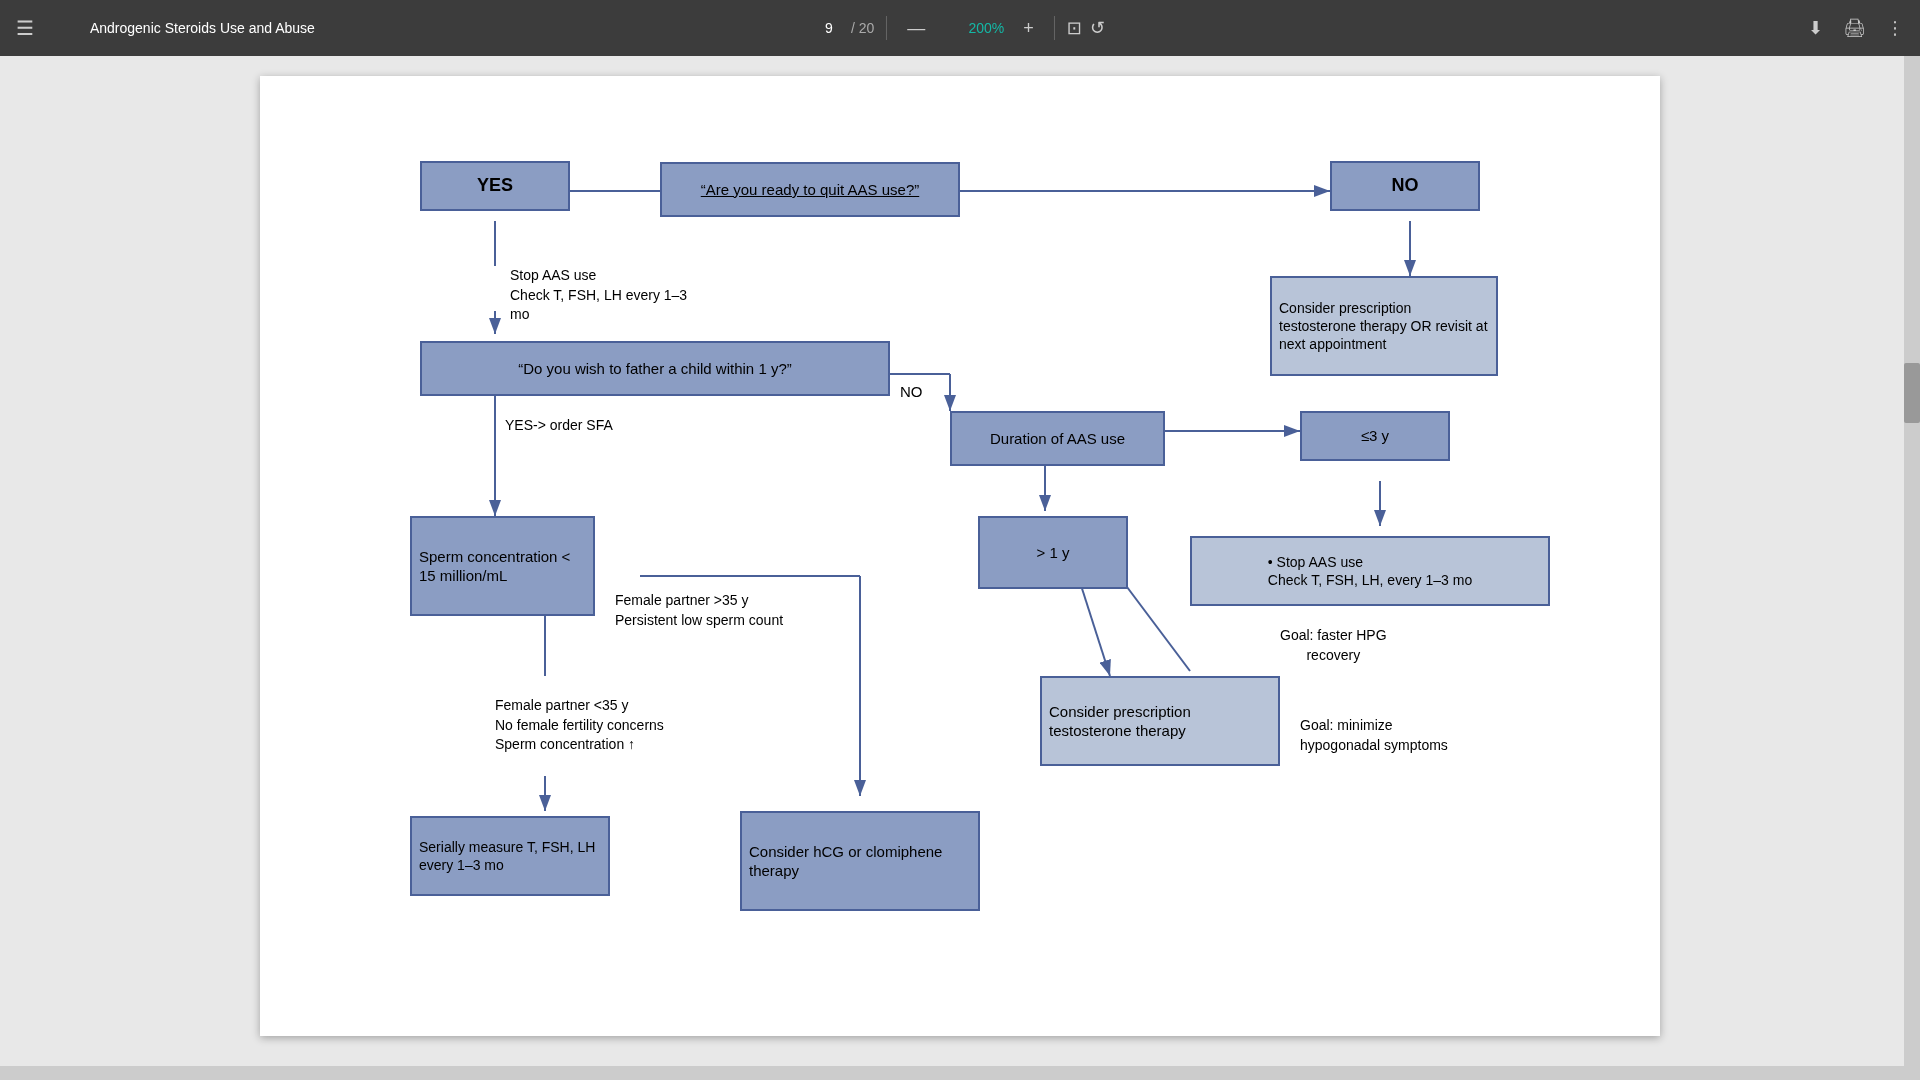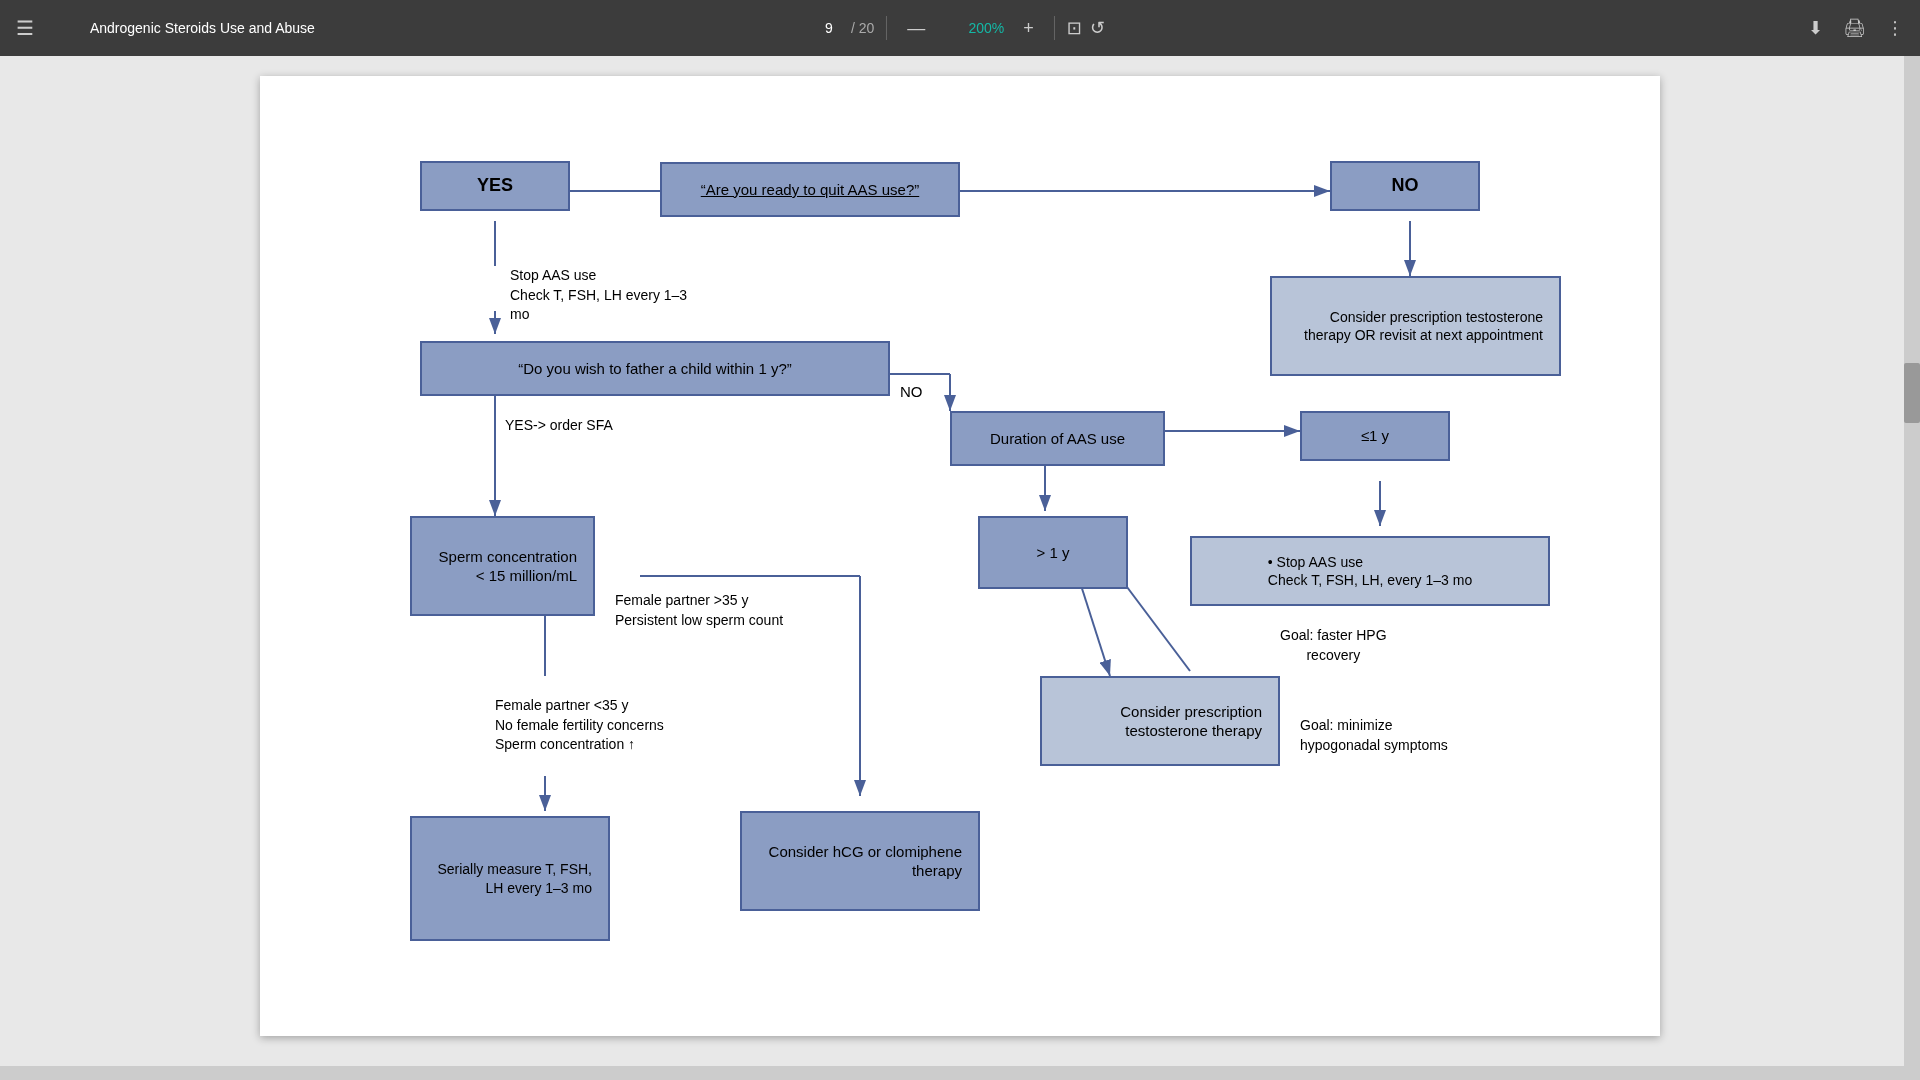--- a/index.html
+++ b/index.html
@@ -62,22 +62,22 @@
     
     .fc-box {
       position: absolute;
       background: #8b9dc3;
       border: 2px solid #4a6098;
       color: #000;
       font-size: 15px;
       display: flex;
       align-items: center;
       justify-content: center;
-      text-align: right;
-      padding: 8px 16px;
+      text-align: left;
+      padding: 8px 7px;
       line-height: 1.3;
     }
 
     .fc-box.light {
       background: #b8c4d8;
       border: 2px solid #4a6098;
     }
 
     
     .fc-text {
@@ -195,21 +195,21 @@
       </div>
 
       <div class="fc-box" style="left:340px; top:46px; width:300px; height:55px; font-size:15px;text-decoration:underline;">
         <span>“Are you ready to quit AAS use?”</span>
       </div>
 
       <div class="fc-box" style="left:1010px; top:45px; width:150px; height:50px; font-size:18px; font-weight:bold;">
         <span>NO</span>
       </div>
 
-      <div class="fc-box light" style="left:950px; top:160px; width:291px; height:100px; font-size:14px;">
+      <div class="fc-box light" style="left:950px; top:160px; width:228px; height:100px; font-size:14px;">
         <span>Consider prescription testosterone therapy OR revisit at next appointment</span>
       </div>
 
       <div class="fc-text" style="left:190px; top:150px; width:200px;">
         <span style="white-space:pre-line;">Stop AAS use
 Check T, FSH, LH every 1–3 mo</span>
       </div>
 
       <div class="fc-box" style="left:100px; top:225px; width:470px; height:55px; font-size:15px;">
         <span>“Do you wish to father a child within 1 y?”</span>
@@ -217,21 +217,21 @@
 
       <div class="fc-text" style="left:580px; top:265px; font-size:15px;">
         <span>NO</span>
       </div>
 
       <div class="fc-box" style="left:630px; top:295px; width:215px; height:55px; font-size:15px;">
         <span>Duration of AAS use</span>
       </div>
 
       <div class="fc-box" style="left:980px; top:295px; width:150px; height:50px; font-size:15px;">
-        <span>≤1 y</span>
+        <span>≤3 y</span>
       </div>
 
       <div class="fc-text" style="left:185px; top:300px; font-size:14px;">
         <span>YES-&gt; order SFA</span>
       </div>
 
       <div class="fc-box" style="left:658px; top:400px; width:150px; height:73px; font-size:15px;">
         <span>&gt; 1 y</span>
       </div>
 
@@ -264,21 +264,21 @@
         <span style="white-space:pre-line;">Goal: minimize
 hypogonadal symptoms</span>
       </div>
 
       <div class="fc-text" style="left:175px; top:580px; width:240px;">
         <span style="white-space:pre-line;">Female partner &lt;35 y
 No female fertility concerns
 Sperm concentration ↑</span>
       </div>
 
-      <div class="fc-box" style="left:90px; top:700px; width:200px; height:125px; font-size:14px;">
+      <div class="fc-box" style="left:90px; top:700px; width:200px; height:80px; font-size:14px;">
         <span>Serially measure T, FSH, LH every 1–3 mo</span>
       </div>
 
       <div class="fc-box" style="left:420px; top:695px; width:240px; height:100px; font-size:15px;">
         <span>Consider hCG or clomiphene therapy</span>
       </div>
 
     </div>
   </div>
 

